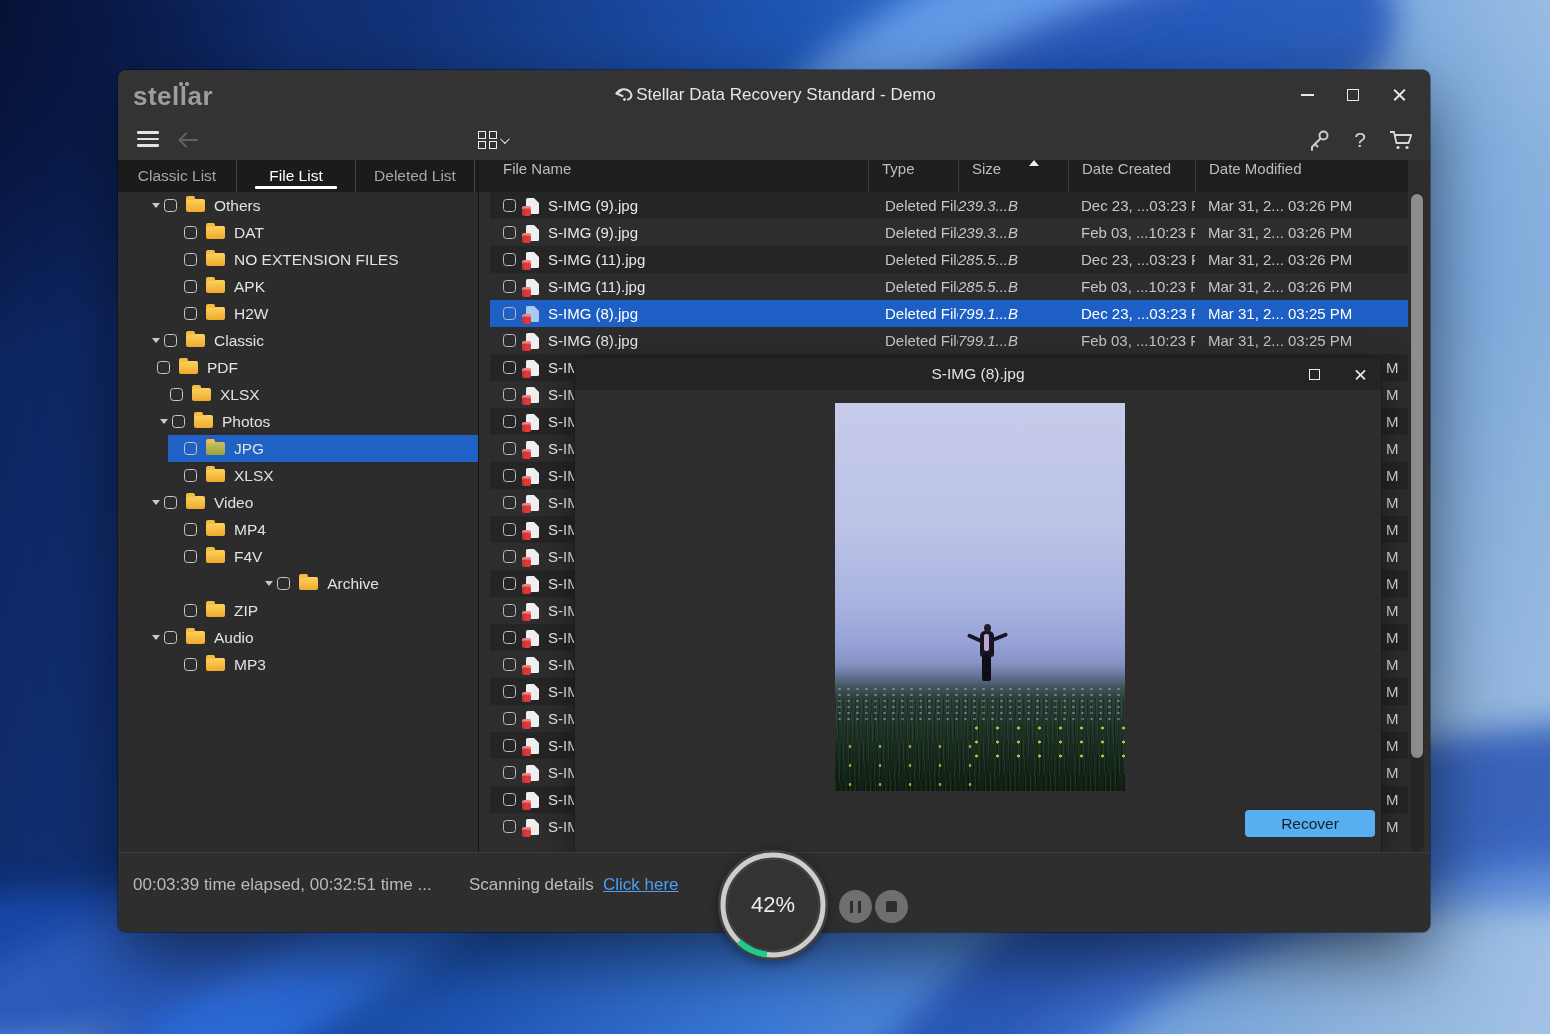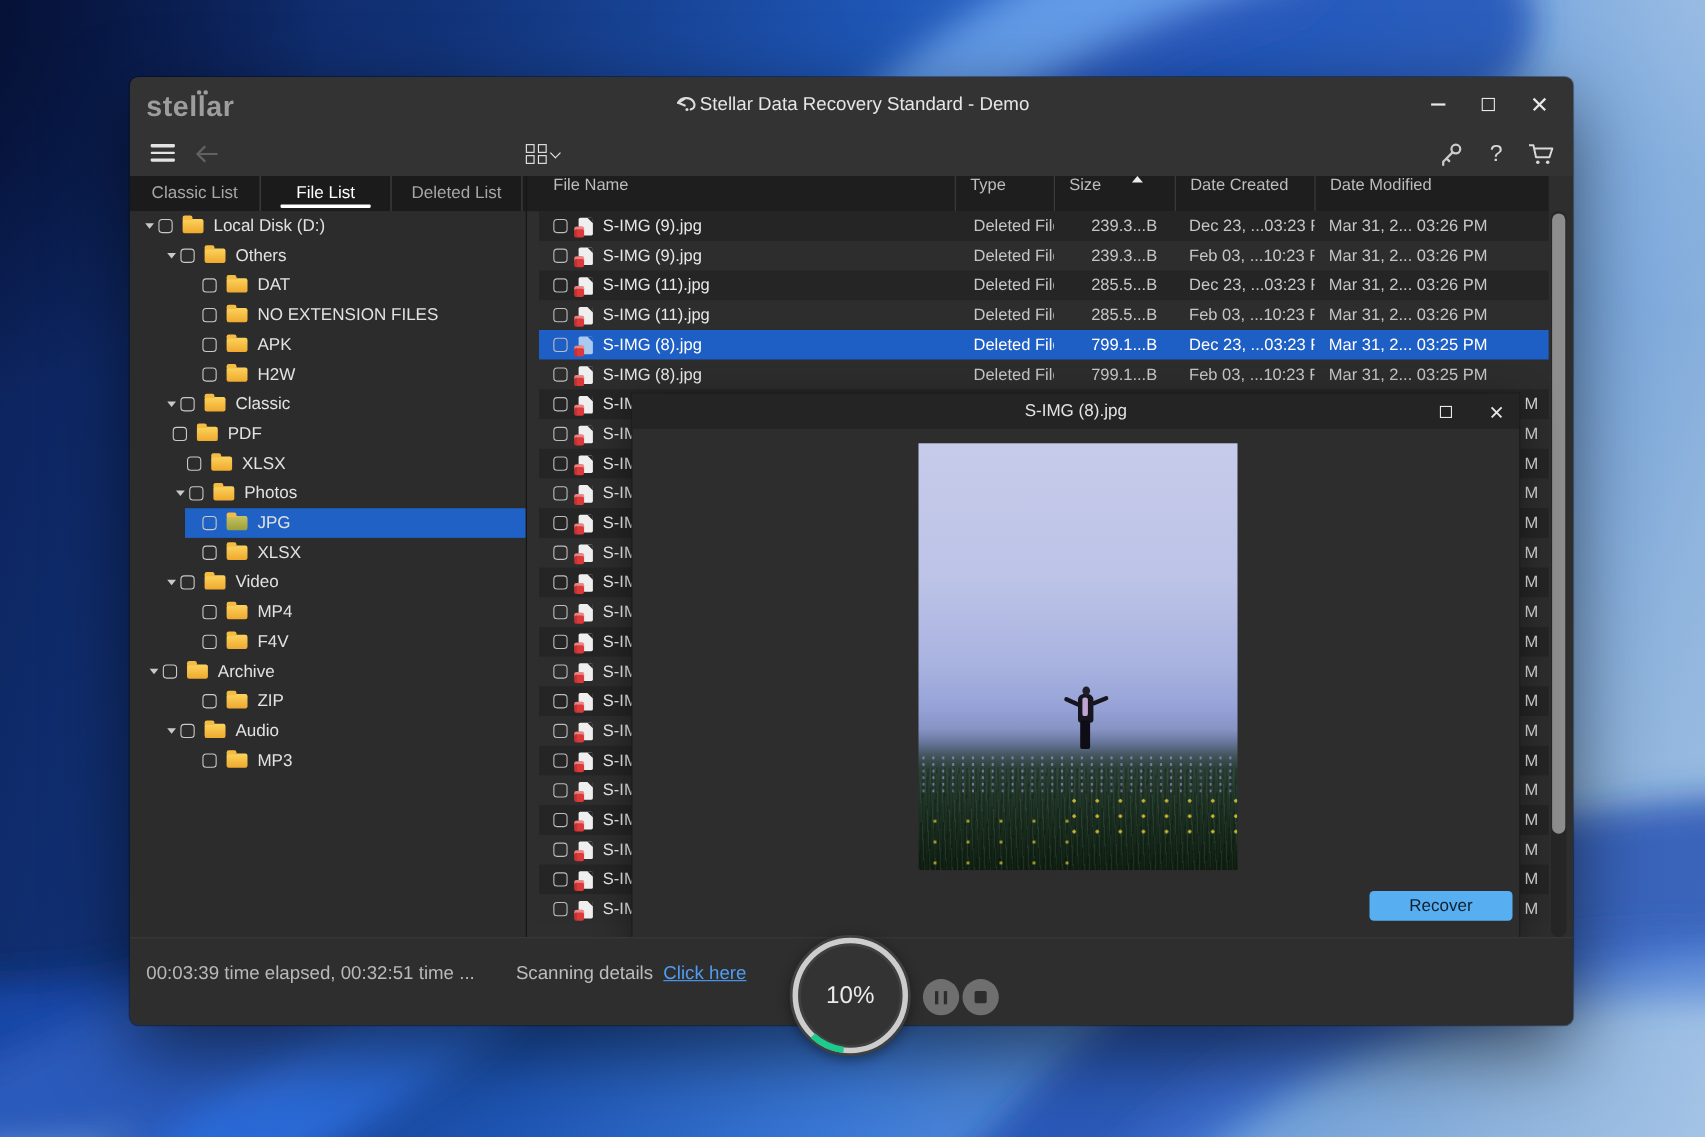--- a/index.html
+++ b/index.html
@@ -72,21 +72,21 @@
 
   
   .rows { position:absolute; left:372px; top:122px; width:918px; height:660px; overflow:hidden; }
   .trow { position:relative; height:27px; display:flex; align-items:center; background:#252525; font-size:15px; color:#c6c6c6; }
   .trow.alt { background:#2d2d2d; }
   .trow.selected { background:#1e5fc5; color:#ffffff; }
   .tcell { display:flex; align-items:center; height:27px; overflow:hidden; white-space:nowrap; }
   .tcell.c-name { padding-left:13px; color:#e8e8e8; }
   .trow.selected .tcell.c-name { color:#fff; }
   .tcell.c-type { padding-left:17px; }
-  .tcell.c-size { justify-content:flex-end; padding-right:16px; }
+  .tcell.c-size { padding-right:16px;font-style:italic; }
   .tcell.c-created { padding-left:13px; }
   .tcell.c-modified { padding-left:13px; }
   .trow .cb { margin-right:10px; border-color:#bdbdbd; }
   .ficon { width:13px; height:16px; background:#efefef; border-radius:1.5px; position:relative; margin-right:9px; flex:none; }
   .ficon .fold { position:absolute; top:0; right:0; width:0; height:0; border-left:5px solid transparent; border-top:5px solid #252525; }
   .trow.alt .ficon .fold { border-top-color:#2d2d2d; }
   .trow.selected .ficon { background:#a9c9ee; }
   .trow.selected .ficon .fold { border-top-color:#1e5fc5; }
   .ficon::after { content:''; position:absolute; left:-4px; bottom:-2px; width:9px; height:10px; background:#dc3a3a; border-radius:2px; box-shadow:inset 0 2.5px 0 rgba(255,255,255,.4), inset 2.5px 0 0 rgba(0,0,0,.12); }
   .peek { position:absolute; left:896px; top:0; height:27px; line-height:27px; color:#d9d9d9; }
@@ -241,28 +241,20 @@
         <span class="sort-up"></span>
       </div>
       <div class="hcell c-created">
         <span class="hlabel">Date Created</span>
       </div>
       <div class="hcell c-modified">
         <span class="hlabel">Date Modified</span>
       </div>
     </div>
   <div class="tree">
-      <div class="tree-row" style="padding-left: 10px;">
-        <span class="caret-slot">
-          <span class="caret"></span>
-        </span>
-        <span class="cb"></span>
-        <span class="folder"></span>
-        <span class="tree-label">Local Disk (D:)</span>
-      </div>
       <div class="tree-row" style="padding-left: 30px;">
         <span class="caret-slot">
           <span class="caret"></span>
         </span>
         <span class="cb"></span>
         <span class="folder"></span>
         <span class="tree-label">Others</span>
       </div>
       <div class="tree-row" style="padding-left: 50px;">
         <span class="caret-slot"></span>
@@ -341,21 +333,21 @@
         <span class="cb"></span>
         <span class="folder"></span>
         <span class="tree-label">MP4</span>
       </div>
       <div class="tree-row" style="padding-left: 50px;">
         <span class="caret-slot"></span>
         <span class="cb"></span>
         <span class="folder"></span>
         <span class="tree-label">F4V</span>
       </div>
-      <div class="tree-row" style="padding-left: 14px;">
+      <div class="tree-row" style="padding-left: 44px; justify-content: center;">
         <span class="caret-slot">
           <span class="caret"></span>
         </span>
         <span class="cb"></span>
         <span class="folder"></span>
         <span class="tree-label">Archive</span>
       </div>
       <div class="tree-row" style="padding-left: 50px;">
         <span class="caret-slot"></span>
         <span class="cb"></span>
@@ -732,14 +724,14 @@
   </div>
 
 </div>
 
 <div class="progress">
   <svg width="114" height="114" viewBox="0 0 114 114">
     <circle cx="57" cy="57" r="50" fill="#333333" stroke="#404040" stroke-width="10"></circle>
     <circle cx="57" cy="57" r="50" fill="none" stroke="#cdcdcd" stroke-width="5"></circle>
     <circle cx="57" cy="57" r="50" fill="none" stroke="#1fca8e" stroke-width="6" stroke-dasharray="31.4 282.7" transform="rotate(97 57 57)"></circle>
   </svg>
-  <div class="ptext">10%</div>
+  <div class="ptext">42%</div>
 </div>
 
 </body></html>

